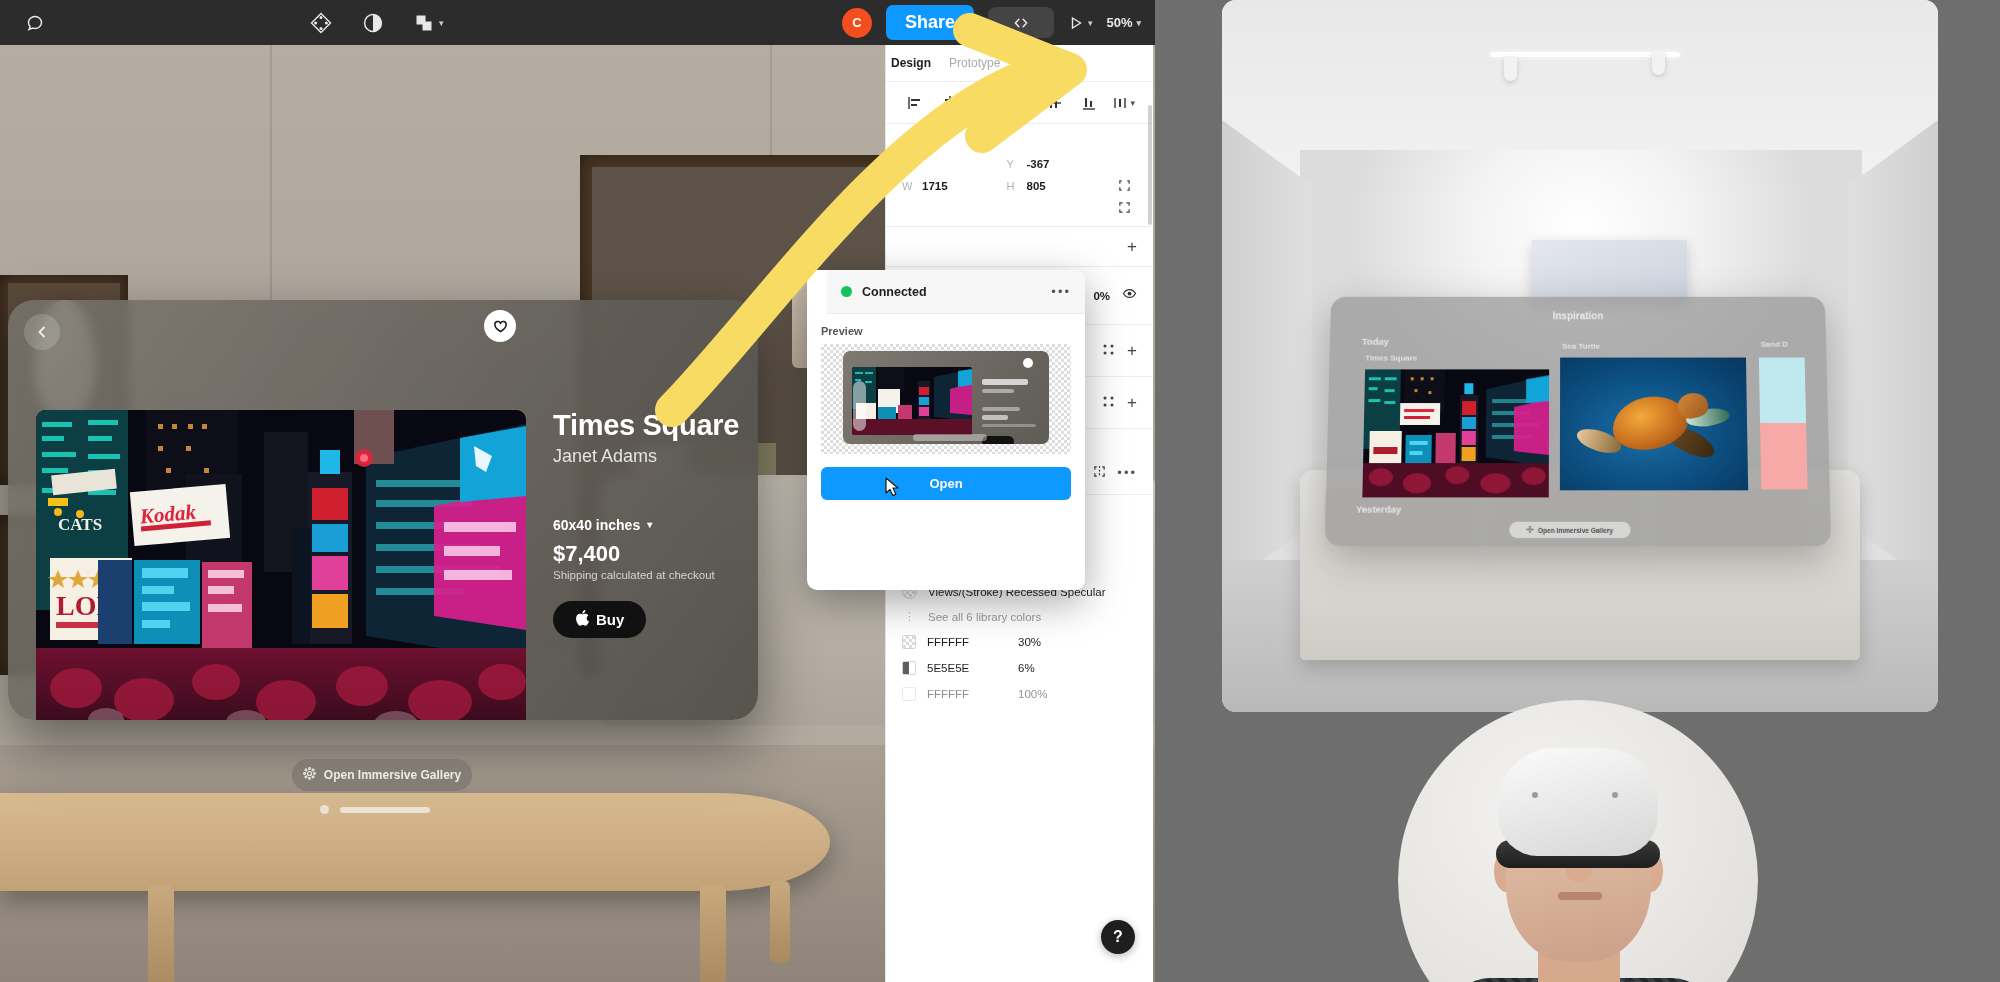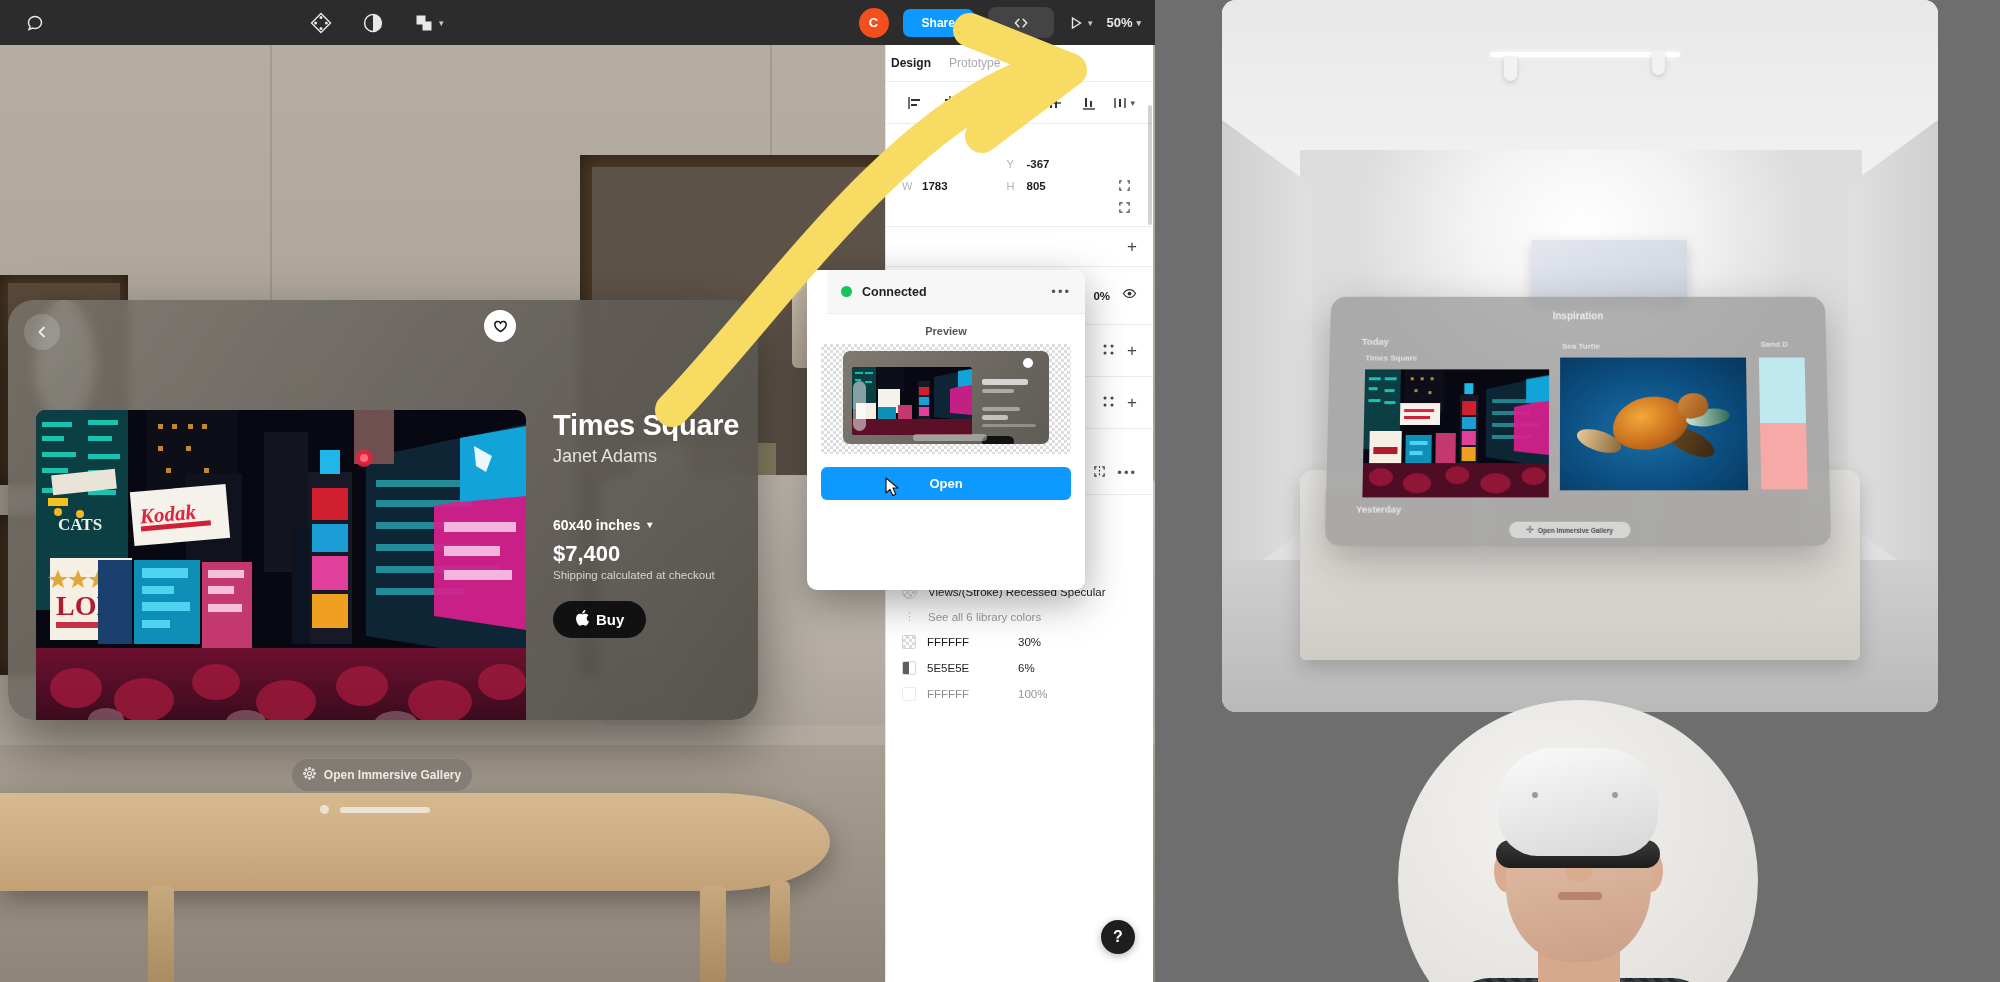--- a/index.html
+++ b/index.html
@@ -18,21 +18,21 @@
   .tb-left { position:absolute; left:24px; display:flex; align-items:center; gap:20px; }
   .tb-mid  { position:absolute; left:310px; display:flex; align-items:center; gap:30px; }
   .tb-right{ position:absolute; right:14px; display:flex; align-items:center; gap:14px; }
   .tb-icon { width:22px; height:22px; display:flex; align-items:center; justify-content:center;
              color:#e8e8e8; cursor:pointer; }
   .tb-icon svg { display:block; }
   .avatar-c { width:30px;height:30px;border-radius:50%;background:#f24e1e;color:#fff;
               display:flex;align-items:center;justify-content:center;font-size:13px;
               font-weight:bold;cursor:pointer; }
   .share-btn { background:#0d99ff;color:#fff;border-radius:7px;padding:7px 19px;
-               font-size:12px;font-weight:600;cursor:pointer; }
+               font-size:18px;font-weight:600;cursor:pointer; }
   .code-btn { background:#444;border-radius:8px;width:66px;height:31px;display:flex;
               align-items:center;justify-content:center;color:#e8e8e8;cursor:pointer; }
   .play-grp { display:flex;align-items:center;gap:4px;color:#e8e8e8;cursor:pointer; }
   .zoom-grp { display:flex;align-items:center;gap:4px;color:#e8e8e8;font-size:13px;
               font-weight:600;cursor:pointer; }
   .caret { font-size:9px; opacity:.85; }
 
   
   .canvas { position:absolute; left:0; top:45px; width:1155px; height:937px;
             overflow:hidden; }
@@ -176,21 +176,21 @@
              display:flex; align-items:center; justify-content:center; font-size:9px;
              font-weight:700; }
   .pg-title { font-size:12.5px; font-weight:700; color:#1e1e1e; flex:1; }
   .pg-close { color:#555; cursor:pointer; }
   .pg-status { height:44px; background:#f7f7f7; display:flex; align-items:center;
                padding:0 14px; border-bottom:1px solid #ececec;margin-left:20px; }
   .dot-green { width:11px; height:11px; border-radius:50%; background:#14c45a;
                margin-right:10px; }
   .st-lbl { font-size:12.5px; font-weight:700; color:#1e1e1e; flex:1; }
   .st-dots{ color:#555; letter-spacing:2px; font-size:13px; cursor:pointer; }
-  .pg-body { padding:11px 14px 0;text-align:center; }
+  .pg-body { padding:11px 14px 0; }
   .pv-lbl { font-size:11px; font-weight:600; color:#555; margin-bottom:7px; }
   .pv-box { height:110px; border-radius:3px; position:relative; overflow:hidden; }
   .pv-card { position:absolute; left:22px; top:7px; width:206px; height:93px;
              border-radius:7px; overflow:hidden;
              background:linear-gradient(125deg,#7e7a72,#5f5b55); }
   .pv-img { position:absolute; left:9px; top:16px; width:120px; height:68px;
             border-radius:3px; overflow:hidden; background:#06070f; }
   .pv-txt { position:absolute; left:139px; top:28px; width:60px; }
   .pv-t1 { height:6px; width:46px; background:rgba(255,255,255,.72); border-radius:2px; }
   .pv-t2 { height:4px; width:32px; background:rgba(255,255,255,.45); border-radius:2px;
@@ -653,21 +653,21 @@
           </div>
           <div class="fld">
             <span class="fld-lbl">Y</span>
             <span class="fld-val">-367</span>
           </div>
           <div class="right-ico"></div>
         </div>
         <div class="fld-row">
           <div class="fld">
             <span class="fld-lbl">W</span>
-            <span class="fld-val">1783</span>
+            <span class="fld-val">1715</span>
           </div>
           <div class="fld">
             <span class="fld-lbl">H</span>
             <span class="fld-val">805</span>
           </div>
           <div class="right-ico">
             <svg width="13" height="13" viewBox="0 0 14 14" fill="none" stroke="#444" stroke-width="1.3">
               <path d="M4 2h-2v3M10 2h2v3M4 12h-2v-3M10 12h2v-3"></path>
             </svg>
             </div>

